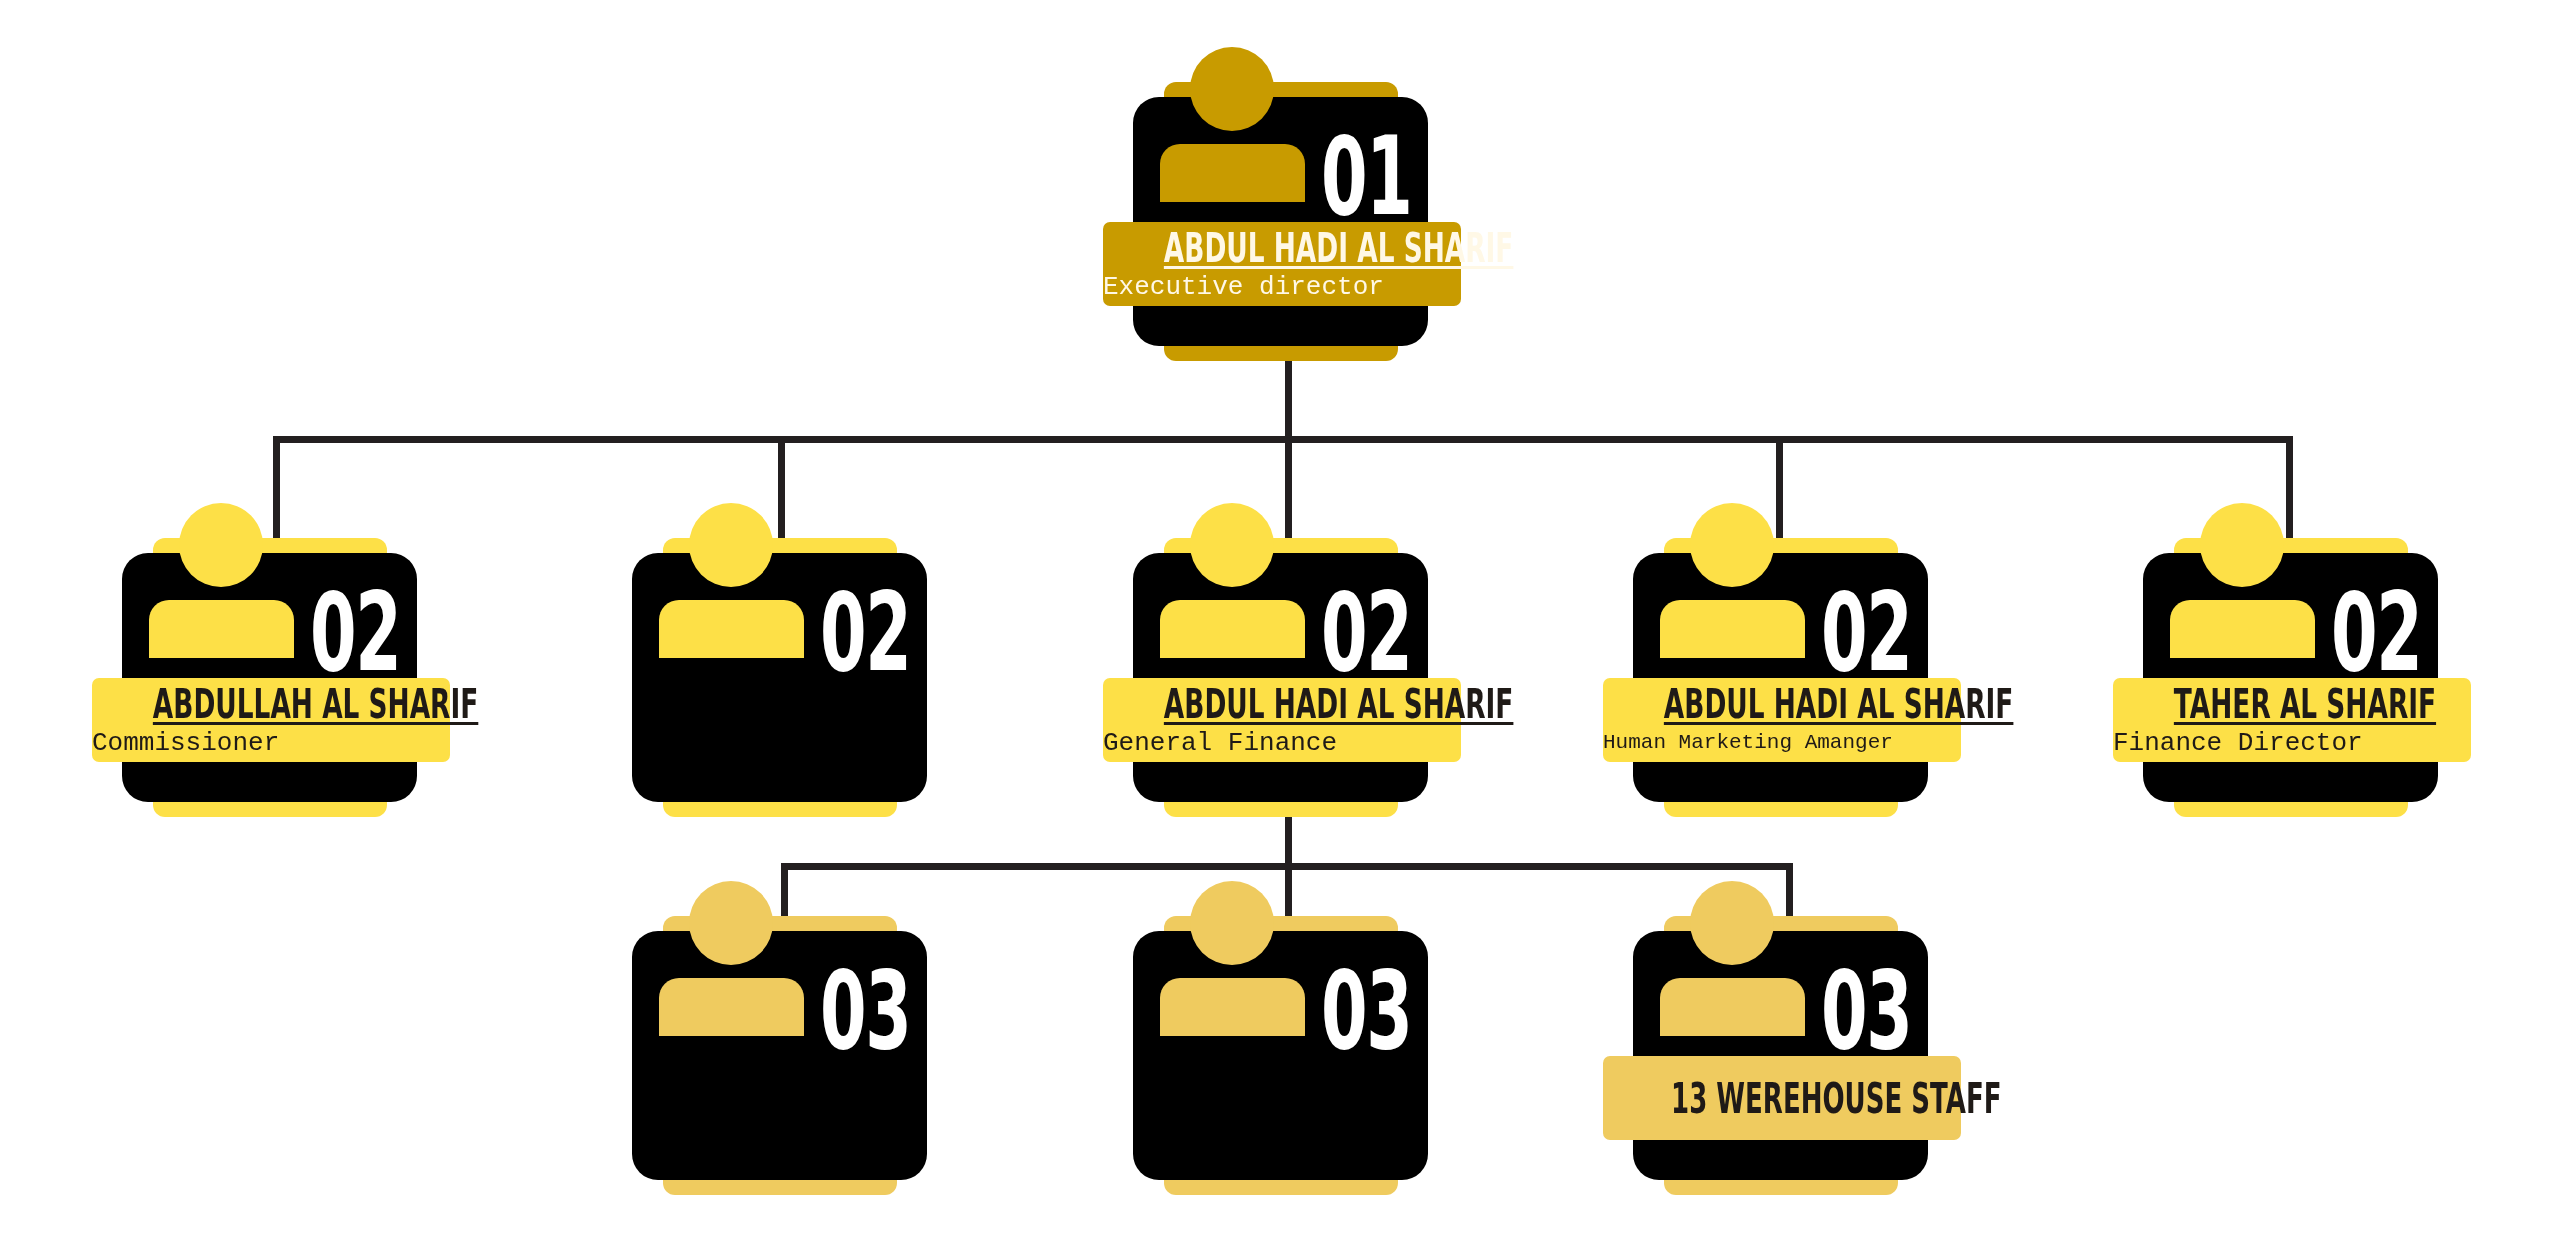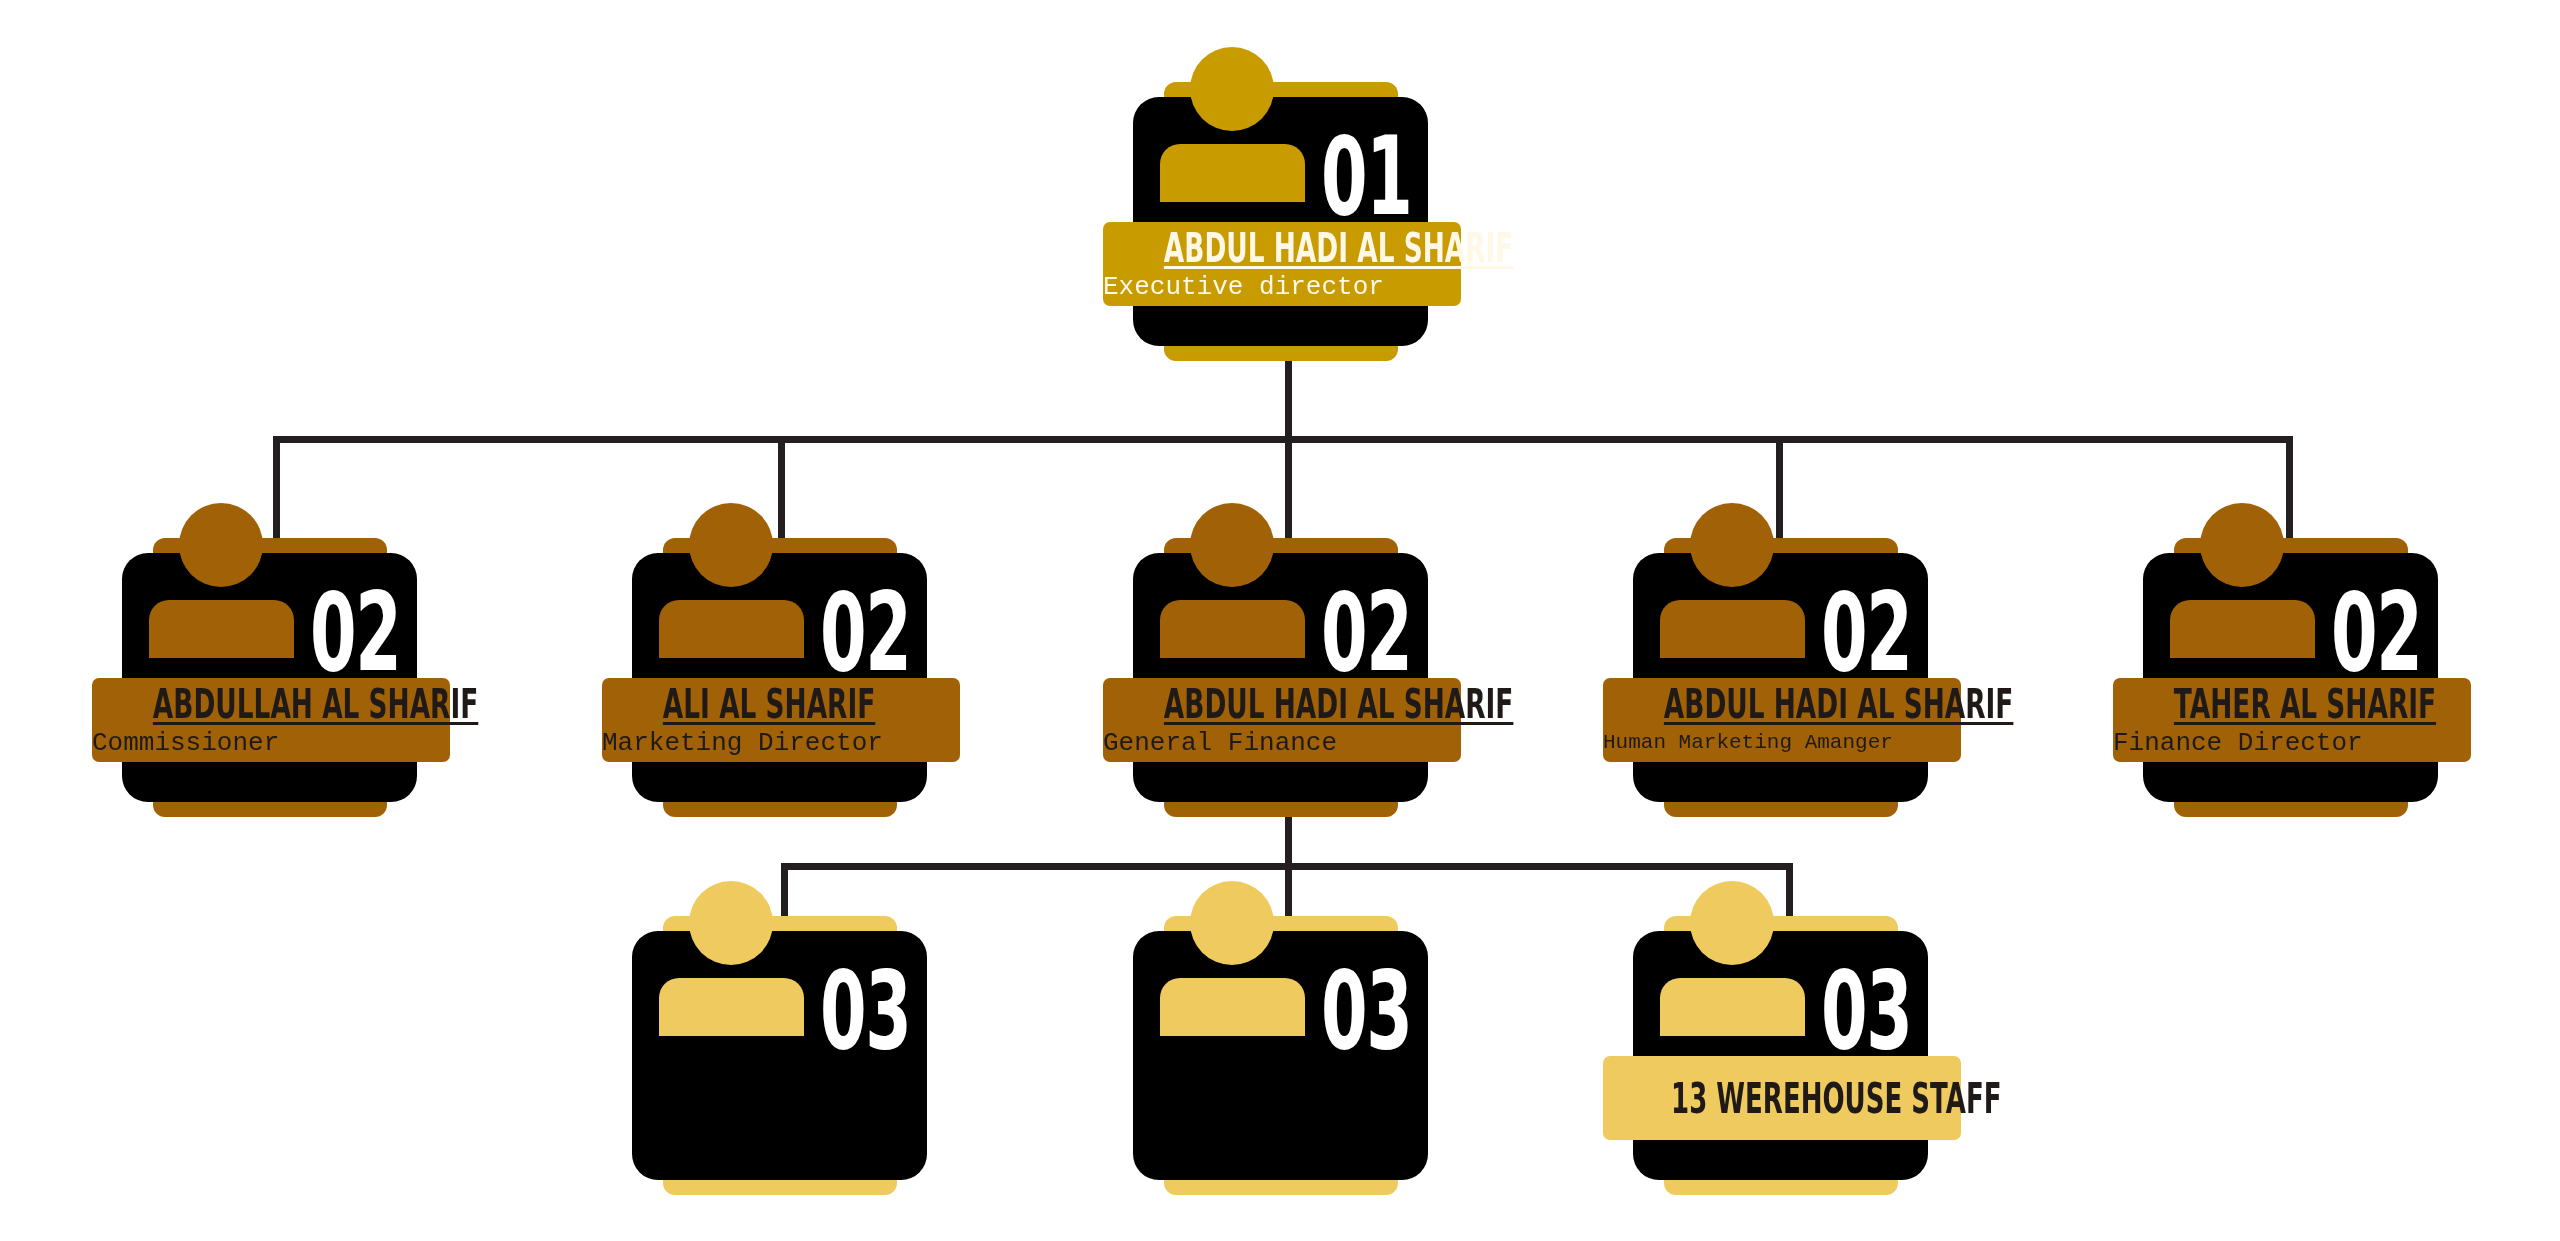--- a/index.html
+++ b/index.html
@@ -51,21 +51,21 @@
   }
   .card .single {
     position: absolute; left: 0; right: 0; top: 20px; height: 46px;
     font-family: "DejaVu Sans", sans-serif; font-weight: bold;
     font-size: 42px; line-height: 46px; white-space: nowrap;
     transform: scaleX(0.62); transform-origin: center center;
   }
   
   .lv1 .plate, .lv1 .head, .lv1 .body, .lv1 .band { background: #c89b00; }
   .lv1 .name, .lv1 .role { color: #fff8e6; }
-  .lv2 .plate, .lv2 .head, .lv2 .body, .lv2 .band { background: #a16207; }
+  .lv2 .plate, .lv2 .head, .lv2 .body, .lv2 .band { background: #fde047; }
   .lv2 .name, .lv2 .role { color: #1f1a17; }
   .lv3 .plate, .lv3 .head, .lv3 .body, .lv3 .band { background: #efcb5f; }
   .lv3 .single { color: #1f1a17; }
   .lv2 .role.small { font-size: 21px; }
 </style>
 </head>
 <body>
 
 <div class="line" style="left:1285px; top:356px; width:7px; height:87px;"></div>
 <div class="line" style="left:273px; top:436px; width:2020px; height:7px;"></div>
@@ -104,24 +104,20 @@
     <div class="role">Commissioner</div>
   </div>
 </div>
 
 <div class="card lv2" style="left:570px; top:503px;">
   <div class="plate"></div>
   <div class="black"></div>
   <div class="head"></div>
   <div class="body"></div>
   <div class="num">02</div>
-  <div class="band">
-    <div class="name">ALI AL SHARIF</div>
-    <div class="role">Marketing Director</div>
-  </div>
 </div>
 
 <div class="card lv2" style="left:1071px; top:503px;">
   <div class="plate"></div>
   <div class="black"></div>
   <div class="head"></div>
   <div class="body"></div>
   <div class="num">02</div>
   <div class="band">
     <div class="name">ABDUL HADI AL SHARIF</div>

